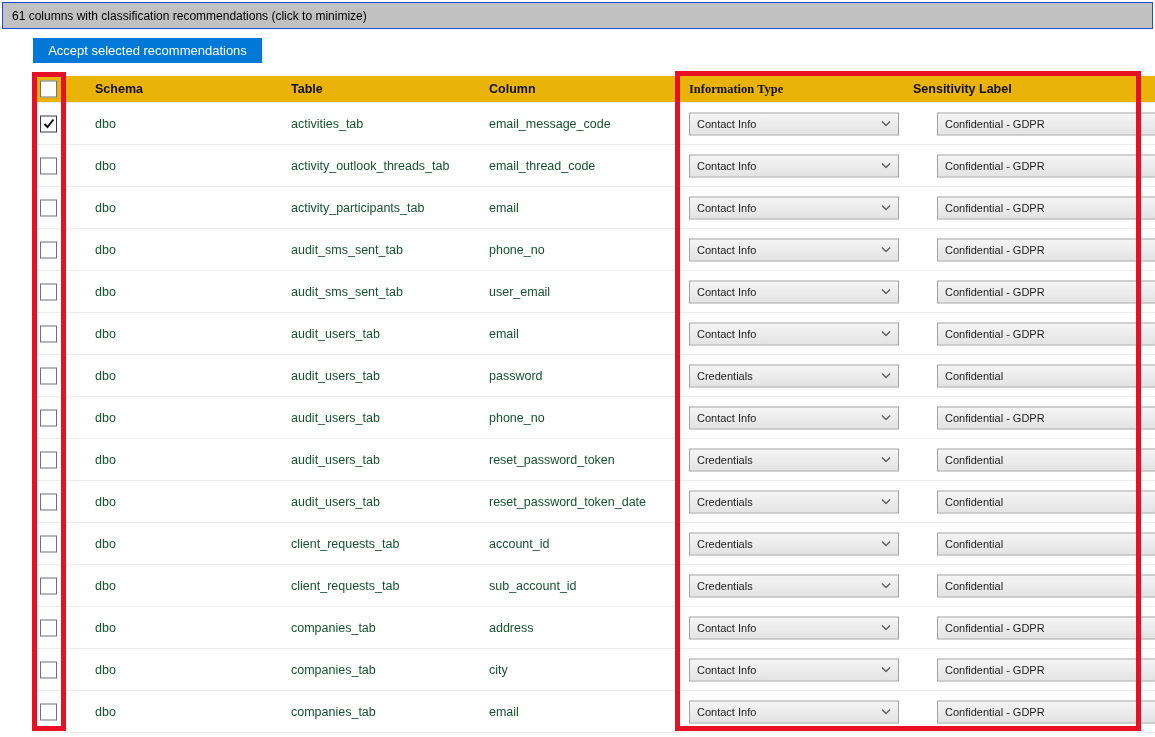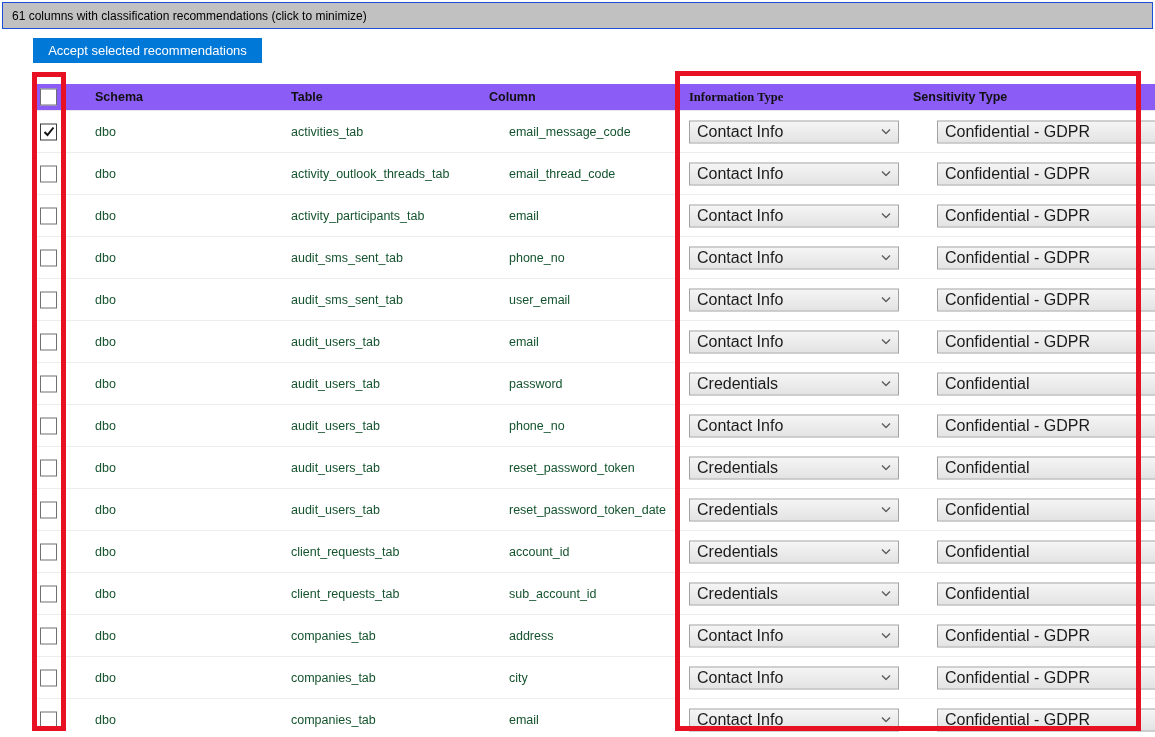--- a/index.html
+++ b/index.html
@@ -36,23 +36,22 @@
     font-family:"Liberation Sans", sans-serif;
     cursor:pointer;
     text-align:right;
   }
   
   .table{
     position:absolute; left:33px; top:76px; width:1122px;
   }
   .header-row{
     position:relative; height:27px;
-    background:#8b5cf6;
+    background:#eab308;
     border-bottom:1px solid #e9e9e9;
-    margin-top:8px;
   }
   .hlabel{
     position:absolute; top:50%; transform:translateY(-50%);
     font-size:12.5px; font-weight:bold; color:#111; white-space:nowrap;
   }
   .row{
     position:relative; height:42px; background:#ffffff;
     border-bottom:1px solid #ededed;
   }
   .cb{
@@ -64,38 +63,38 @@
   }
   .cb svg{display:none;}
   .cb.checked{border-color:#3b3b3b;}
   .cb.checked svg{display:block;}
   .cell{
     position:absolute; top:50%; transform:translateY(-50%);
     font-size:12.5px; color:#14532d; white-space:nowrap;
   }
   .c-schema{left:62px;}
   .c-table{left:258px;text-align:right;}
-  .c-column{left:456px;margin-left:20px;}
+  .c-column{left:456px;}
   .h-schema{left:62px;}
   .h-table{left:258px;}
   .h-column{left:456px;}
   .h-info{left:656px;font-family:Liberation Serif, serif;}
   .h-label{left:880px;}
   .dropdown{
     position:absolute; top:50%; transform:translateY(-50%);
     height:23px;
     border:1px solid #a2a2a2;
     background:linear-gradient(#f5f5f5,#e3e3e3);
     display:flex; align-items:center;
     padding:0 24px 0 7px;
     cursor:pointer;
   }
   .dd-info{left:656px; width:210px;}
   .dd-label{left:904px; width:260px;}
-  .dd-text{font-size:16px; color:#1b1b1b; white-space:nowrap; overflow:hidden;}
+  .dd-text{font-size:11px; color:#1b1b1b; white-space:nowrap; overflow:hidden;}
   .chev{
     position:absolute; right:7px; top:50%; transform:translateY(-50%);
     display:flex; align-items:center;
   }
   
   .annot{
     position:absolute; border:5px solid var(--annotation-red);
     pointer-events:none; z-index:10;
   }
   .annot-left{left:32px; top:72px; width:34px; height:659px;}
@@ -112,21 +111,21 @@
 
 <div class="table">
   <div class="header-row">
     <span class="cb" id="header-cb">
       
     </span>
     <span class="hlabel h-schema">Schema</span>
     <span class="hlabel h-table">Table</span>
     <span class="hlabel h-column">Column</span>
     <span class="hlabel h-info">Information Type</span>
-    <span class="hlabel h-label">Sensitivity Type</span>
+    <span class="hlabel h-label">Sensitivity Label</span>
   </div>
   <div id="table-body">
   <div class="row">
     <span class="cb checked">
       <svg viewBox="0 0 12 12" width="12" height="12">
             <path d="M1.5 6.5 L4.5 9.5 L10.5 2" stroke="#111" stroke-width="2" fill="none"></path>
           </svg>
     </span>
     <span class="cell c-schema">dbo</span>
     <span class="cell c-table">activities_tab</span>

